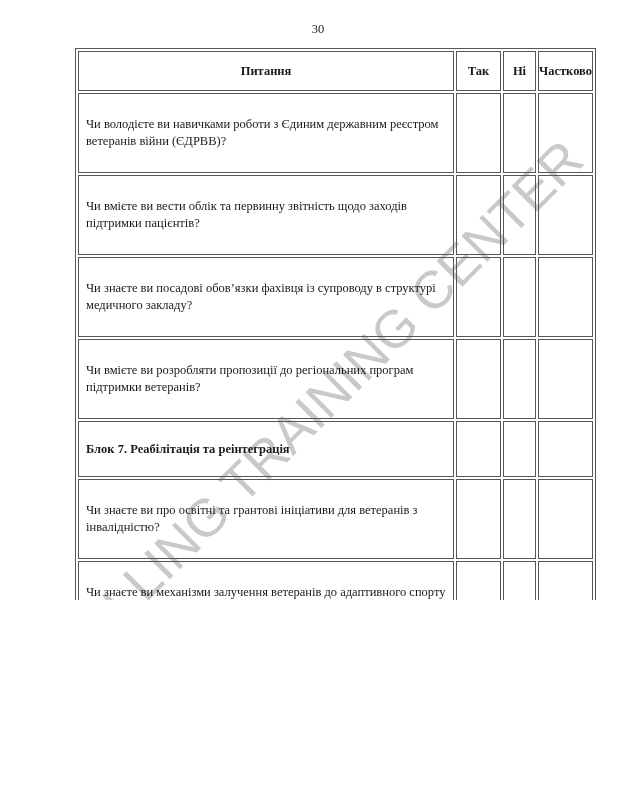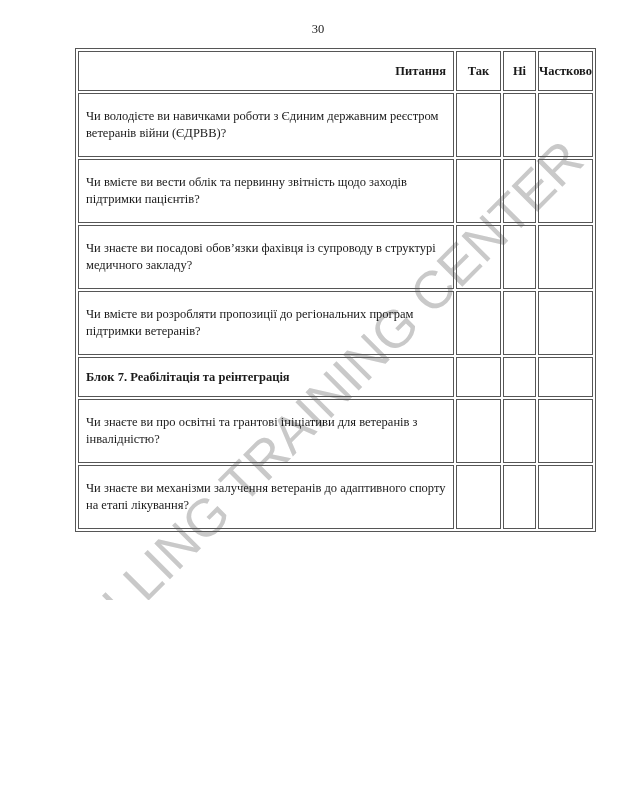--- a/index.html
+++ b/index.html
@@ -57,34 +57,34 @@
   table.quiz td, table.quiz th {
     border: 1px solid #565656;
     background: transparent;
     vertical-align: middle;
     font-size: 12.5px;
     line-height: 17px;
     color: #1a1a1a;
     overflow: hidden;
   }
   th.col-question {
-    text-align: right;
+    text-align: center;
     font-weight: bold;
     padding: 1px 7px;
     height: 36px;
   }
   th.col-answer {
     text-align: center;
     font-weight: bold;
     padding: 0;
     height: 36px;
   }
   td.cell-question {
     text-align: left;
-    padding: 5px 7px;
+    padding: 13px 7px;
     height: 52px;
   }
   tr.row-section td.cell-question {
     font-weight: bold;
     height: 28px;
   }
   tr.row-section td.cell-answer {
     height: 28px;
   }
   td.cell-answer {

